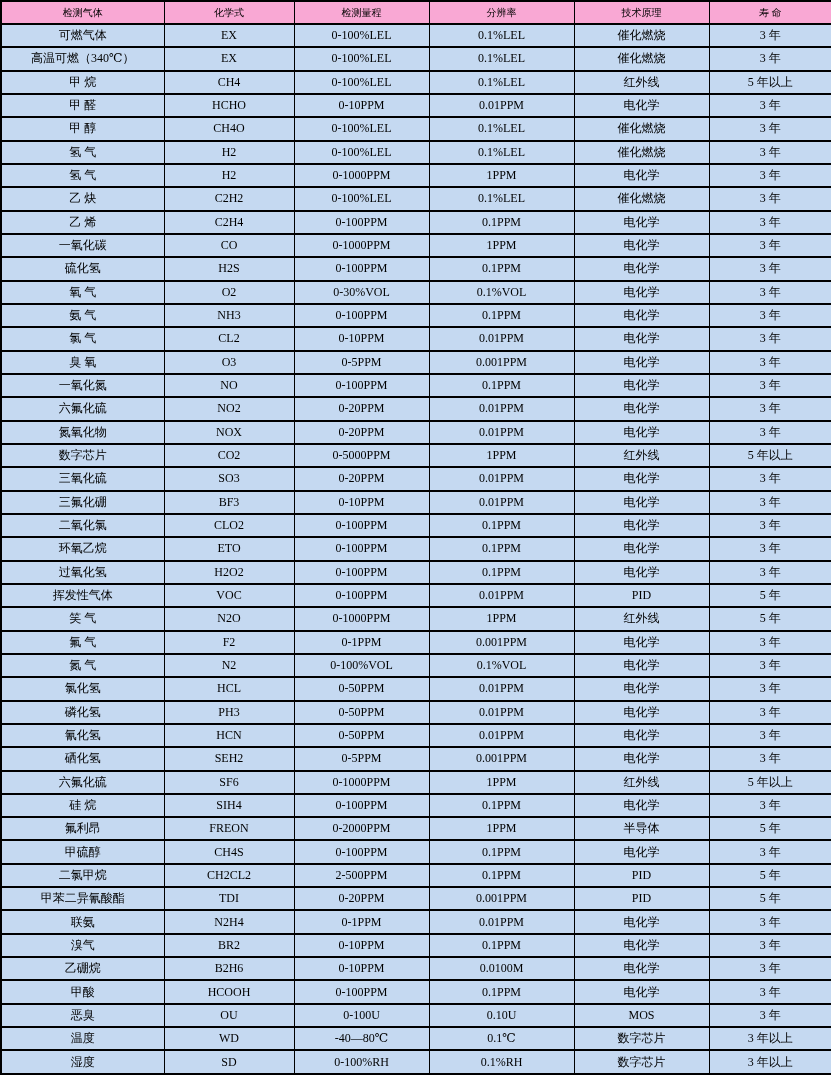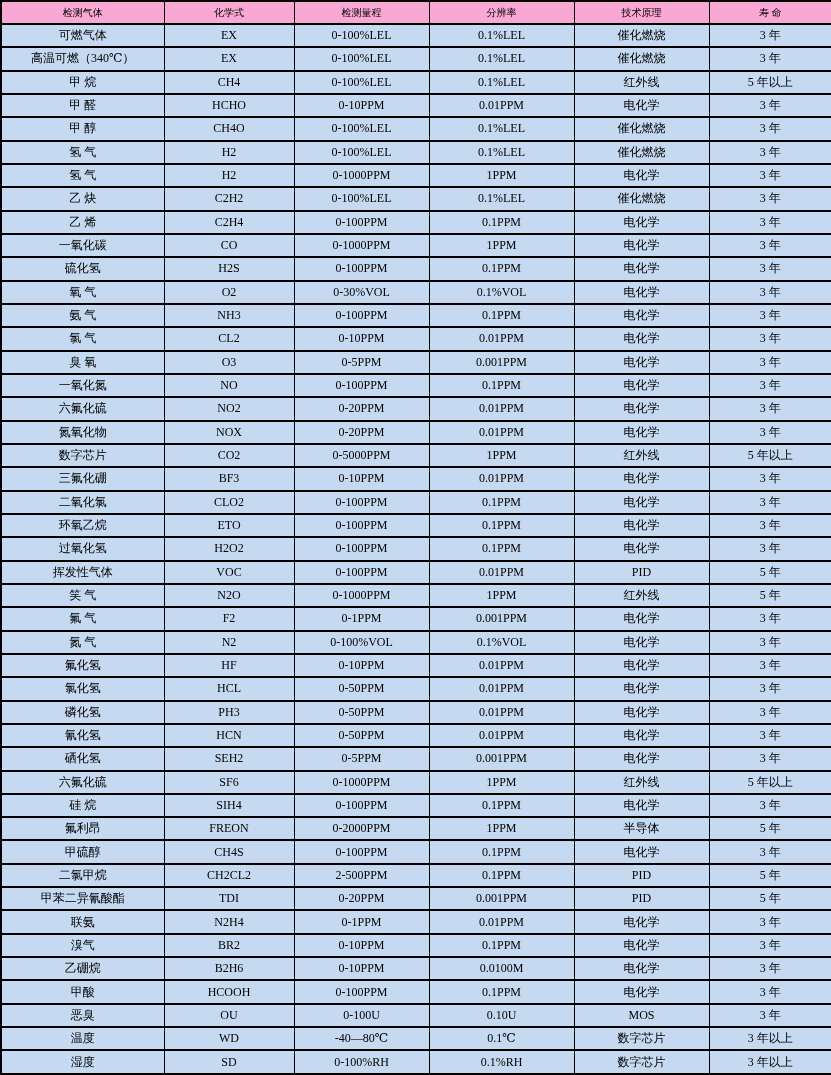--- a/index.html
+++ b/index.html
@@ -208,20 +208,28 @@
       </tr>
       <tr>
         <td>数字芯片</td>
         <td>CO2</td>
         <td>0-5000PPM</td>
         <td>1PPM</td>
         <td>红外线</td>
         <td>5 年以上</td>
       </tr>
       <tr>
+        <td>三氧化硫</td>
+        <td>SO3</td>
+        <td>0-20PPM</td>
+        <td>0.01PPM</td>
+        <td>电化学</td>
+        <td>3 年</td>
+      </tr>
+      <tr>
         <td>三氟化硼</td>
         <td>BF3</td>
         <td>0-10PPM</td>
         <td>0.01PPM</td>
         <td>电化学</td>
         <td>3 年</td>
       </tr>
       <tr>
         <td>二氧化氯</td>
         <td>CLO2</td>
@@ -268,28 +276,20 @@
         <td>0-1PPM</td>
         <td>0.001PPM</td>
         <td>电化学</td>
         <td>3 年</td>
       </tr>
       <tr>
         <td>氮 气</td>
         <td>N2</td>
         <td>0-100%VOL</td>
         <td>0.1%VOL</td>
-        <td>电化学</td>
-        <td>3 年</td>
-      </tr>
-      <tr>
-        <td>氟化氢</td>
-        <td>HF</td>
-        <td>0-10PPM</td>
-        <td>0.01PPM</td>
         <td>电化学</td>
         <td>3 年</td>
       </tr>
       <tr>
         <td>氯化氢</td>
         <td>HCL</td>
         <td>0-50PPM</td>
         <td>0.01PPM</td>
         <td>电化学</td>
         <td>3 年</td>

